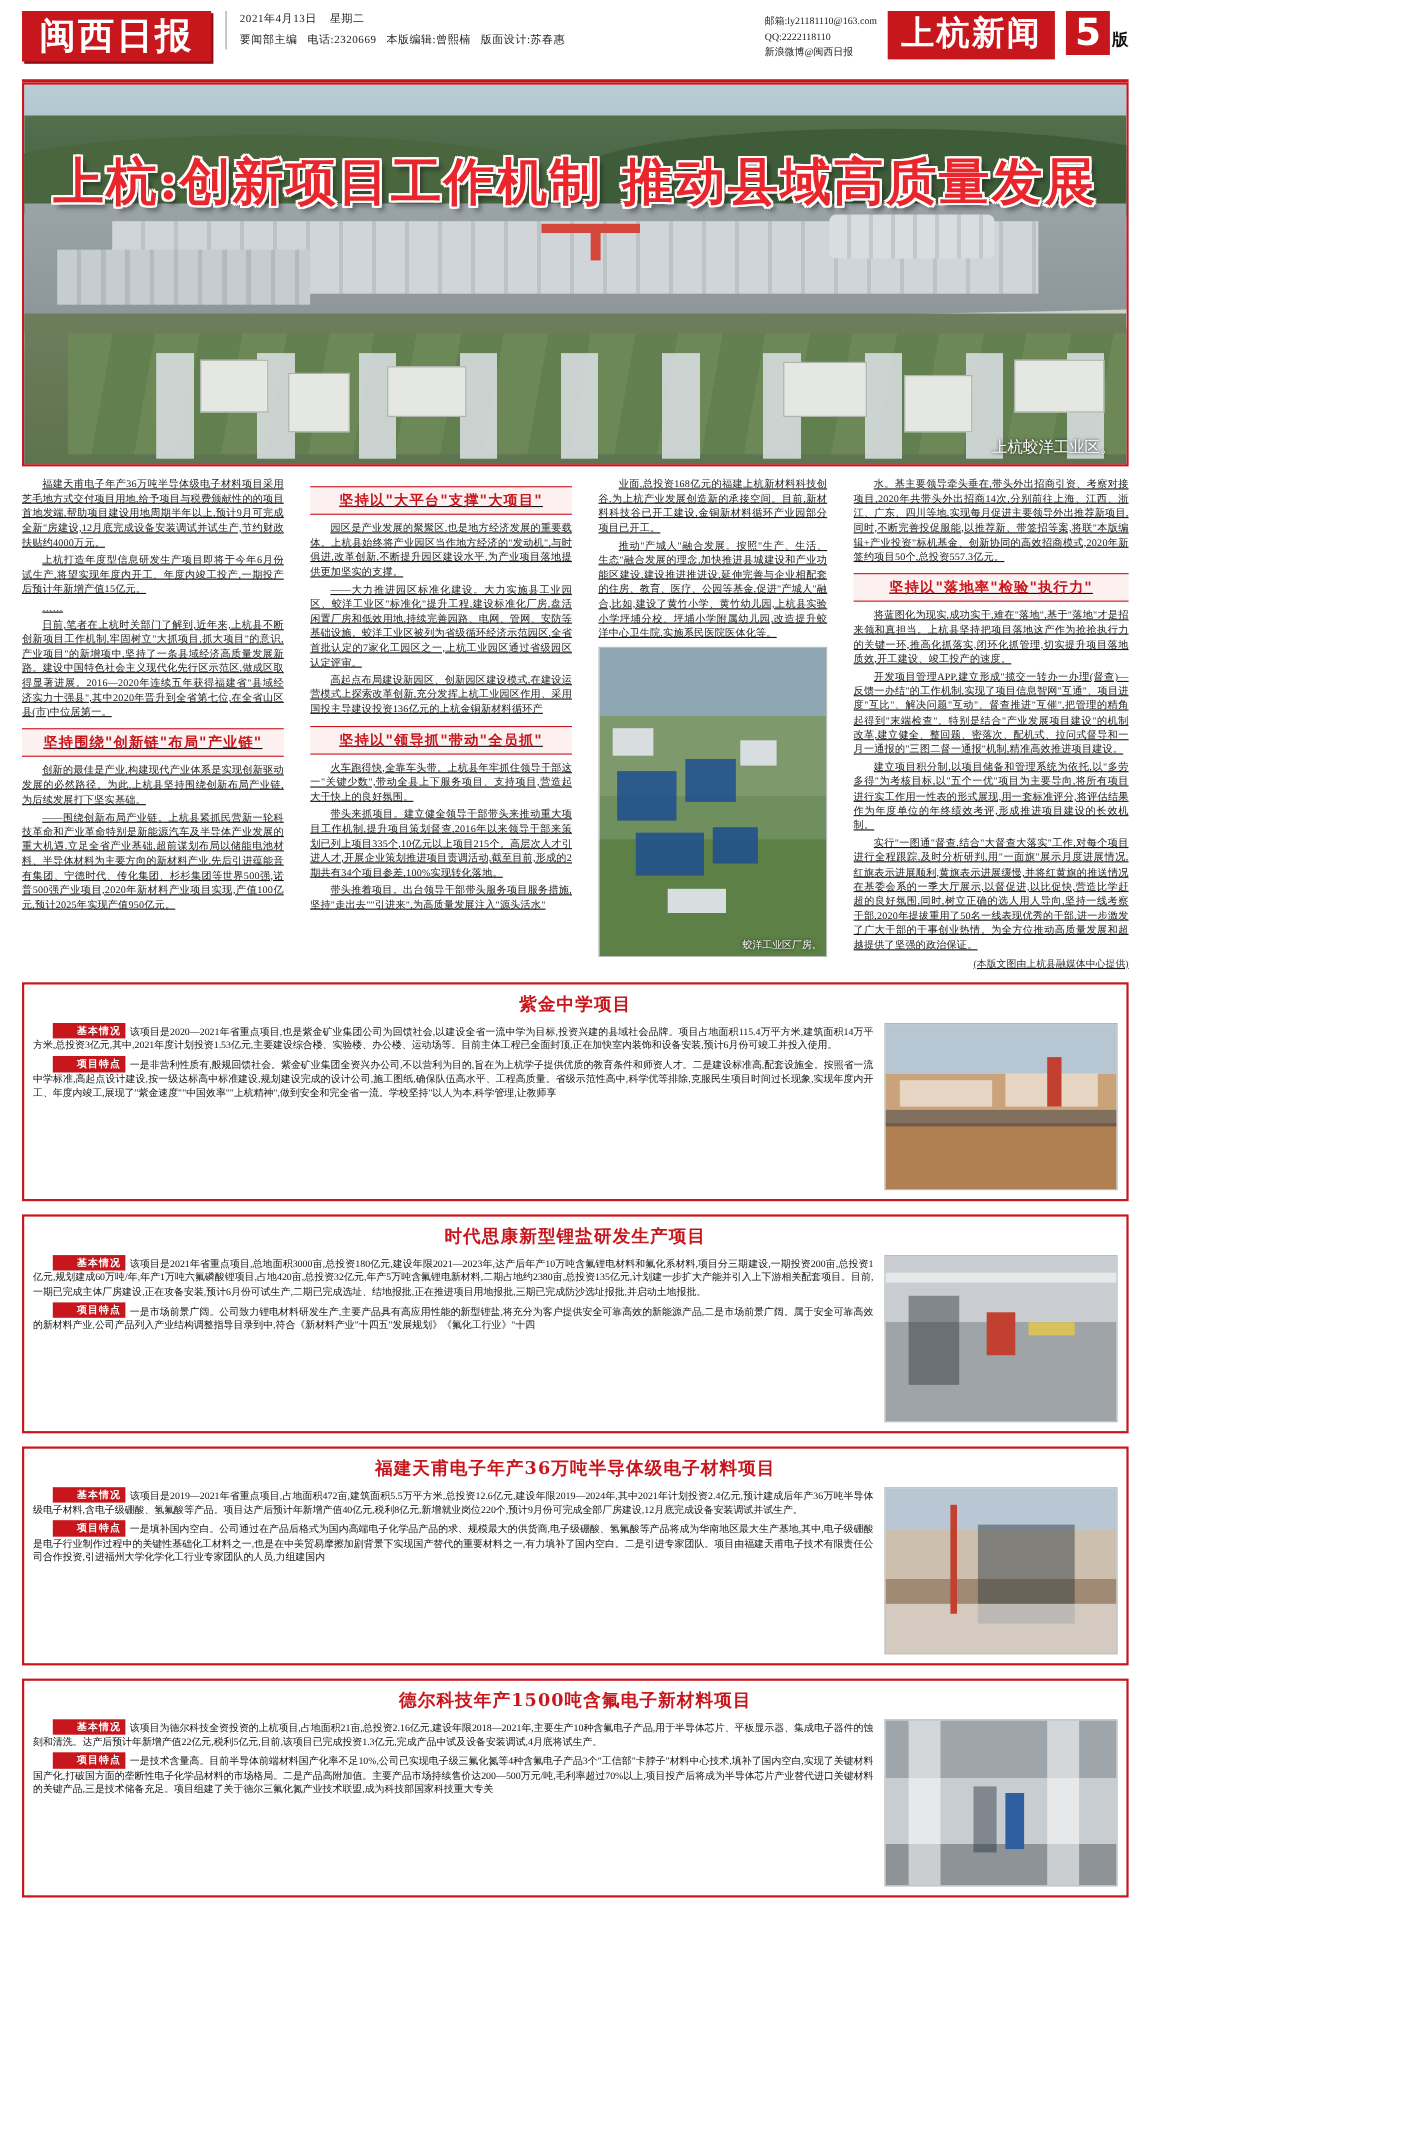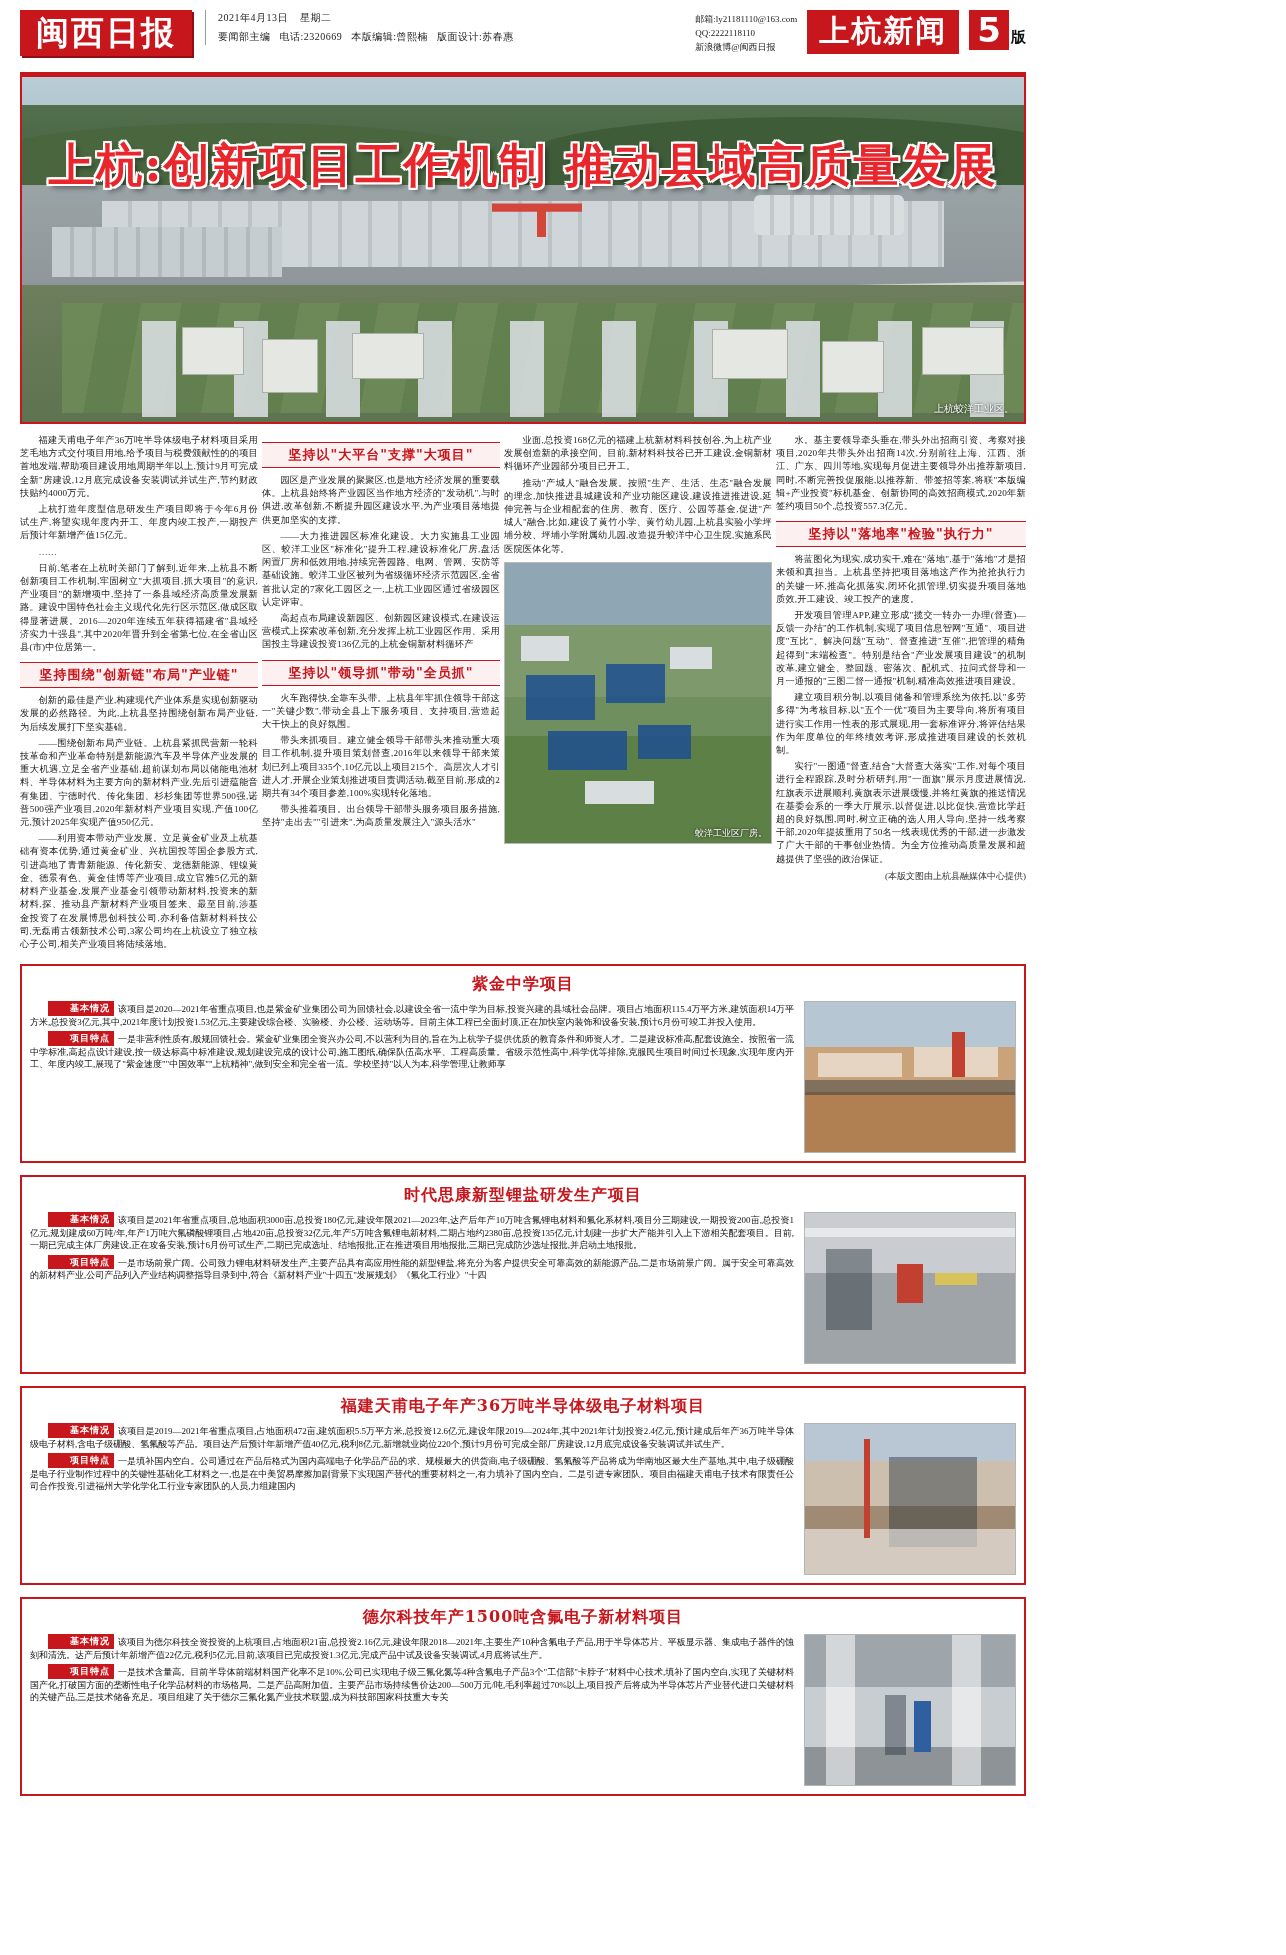--- a/index.html
+++ b/index.html
@@ -61,24 +61,24 @@
   .hero-bldg{position:absolute;background:#e4e7e2;border:1px solid #aab0a8;}
   .hero-head{
     position:absolute;left:0;right:0;top:58px;text-align:center;
     font-family:"DejaVu Serif",serif;font-weight:bold;font-size:46px;letter-spacing:2px;
     color:#e8262c;
     text-shadow:
       2px 0 0 #fff,-2px 0 0 #fff,0 2px 0 #fff,0 -2px 0 #fff,
       2px 2px 0 #fff,-2px 2px 0 #fff,2px -2px 0 #fff,-2px -2px 0 #fff,
       4px 4px 5px rgba(0,0,0,.45);
   }
-  .hero-credit{position:absolute;right:10px;bottom:6px;color:#fff;font-size:10px;text-shadow:0 0 3px #000;}
+  .hero-credit{position:absolute;right:10px;bottom:6px;color:#fff;font-size:14px;text-shadow:0 0 3px #000;}
 
   
-  .main{display:flex;gap:4px;margin:10px 4px 0 4px;}
+  .main{display:flex;gap:24px;margin:10px 4px 0 4px;text-decoration:underline;}
   .col{flex:1 1 0;min-width:0;}
   .col.c1{flex:0 0 238px;}
   .col.c2{flex:0 0 238px;}
   .col.c3{flex:1 1 auto;}
   .col.c4{flex:0 0 250px;}
 
   p.body{
     font-size:9.2px;line-height:13.2px;text-align:justify;margin:0 0 3px 0;
     text-indent:2em;color:#1a1a1a;letter-spacing:.2px;
   }
@@ -188,21 +188,20 @@
   <div class="main">
 
     <div class="col c1">
       <p class="body">福建天甫电子年产36万吨半导体级电子材料项目采用芝毛地方式交付项目用地,给予项目与税费颁献性的的项目首地发端,帮助项目建设用地周期半年以上,预计9月可完成全新"房建设,12月底完成设备安装调试并试生产,节约财政扶贴约4000万元。</p>
       <p class="body">上杭打造年度型信息研发生产项目即将于今年6月份试生产,将望实现年度内开工、年度内竣工投产,一期投产后预计年新增产值15亿元。</p>
       <p class="body">……</p>
       <p class="body">日前,笔者在上杭时关部门了解到,近年来,上杭县不断创新项目工作机制,牢固树立"大抓项目,抓大项目"的意识,产业项目"的新增项中,坚持了一条县域经济高质量发展新路。建设中国特色社会主义现代化先行区示范区,做成区取得显著进展。2016—2020年连续五年获得福建省"县域经济实力十强县",其中2020年晋升到全省第七位,在全省山区县(市)中位居第一。</p>
       <div class="sec-head">坚持围绕"创新链"布局"产业链"</div>
       <p class="body">创新的最佳是产业,构建现代产业体系是实现创新驱动发展的必然路径。为此,上杭县坚持围绕创新布局产业链,为后续发展打下坚实基础。</p>
       <p class="body">——围绕创新布局产业链。上杭县紧抓民营新一轮科技革命和产业革命特别是新能源汽车及半导体产业发展的重大机遇,立足全省产业基础,超前谋划布局以储能电池材料、半导体材料为主要方向的新材料产业,先后引进蕴能音有集团、宁德时代、传化集团、杉杉集团等世界500强,诺普500强产业项目,2020年新材料产业项目实现,产值100亿元,预计2025年实现产值950亿元。</p>
-      <p class="body">——利用资本带动产业发展。立足黄金矿业及上杭基础有资本优势,通过黄金矿业、兴杭国投等国企参股方式,引进高地了青青新能源、传化新安、龙德新能源、锂镍黄金、德景有色、黄金佳博等产业项目,成立官雅5亿元的新材料产业基金,发展产业基金引领带动新材料,投资来的新材料,探、推动县产新材料产业项目签来、最至目前,涉基金投资了在发展博思创科技公司,亦利备信新材料科技公司,无磊甫古领新技术公司,3家公司均在上杭设立了独立核心子公司,相关产业项目将陆续落地。</p>
     </div>
 
     <div class="col c2">
       <div class="sec-head">坚持以"大平台"支撑"大项目"</div>
       <p class="body">园区是产业发展的聚聚区,也是地方经济发展的重要载体。上杭县始终将产业园区当作地方经济的"发动机",与时俱进,改革创新,不断提升园区建设水平,为产业项目落地提供更加坚实的支撑。</p>
       <p class="body">——大力推进园区标准化建设。大力实施县工业园区、蛟洋工业区"标准化"提升工程,建设标准化厂房,盘活闲置厂房和低效用地,持续完善园路、电网、管网、安防等基础设施。蛟洋工业区被列为省级循环经济示范园区,全省首批认定的7家化工园区之一,上杭工业园区通过省级园区认定评审。</p>
       <p class="body">高起点布局建设新园区、创新园区建设模式,在建设运营模式上探索改革创新,充分发挥上杭工业园区作用、采用国投主导建设投资136亿元的上杭金铜新材料循环产</p>
       <div class="sec-head">坚持以"领导抓"带动"全员抓"</div>
       <p class="body">火车跑得快,全靠车头带。上杭县年牢抓住领导干部这一"关键少数",带动全县上下服务项目、支持项目,营造起大干快上的良好氛围。</p>
       <p class="body">带头来抓项目。建立健全领导干部带头来推动重大项目工作机制,提升项目策划督查,2016年以来领导干部来策划已列上项目335个,10亿元以上项目215个。高层次人才引进人才,开展企业策划推进项目责调活动,截至目前,形成的2期共有34个项目参差,100%实现转化落地。</p>

